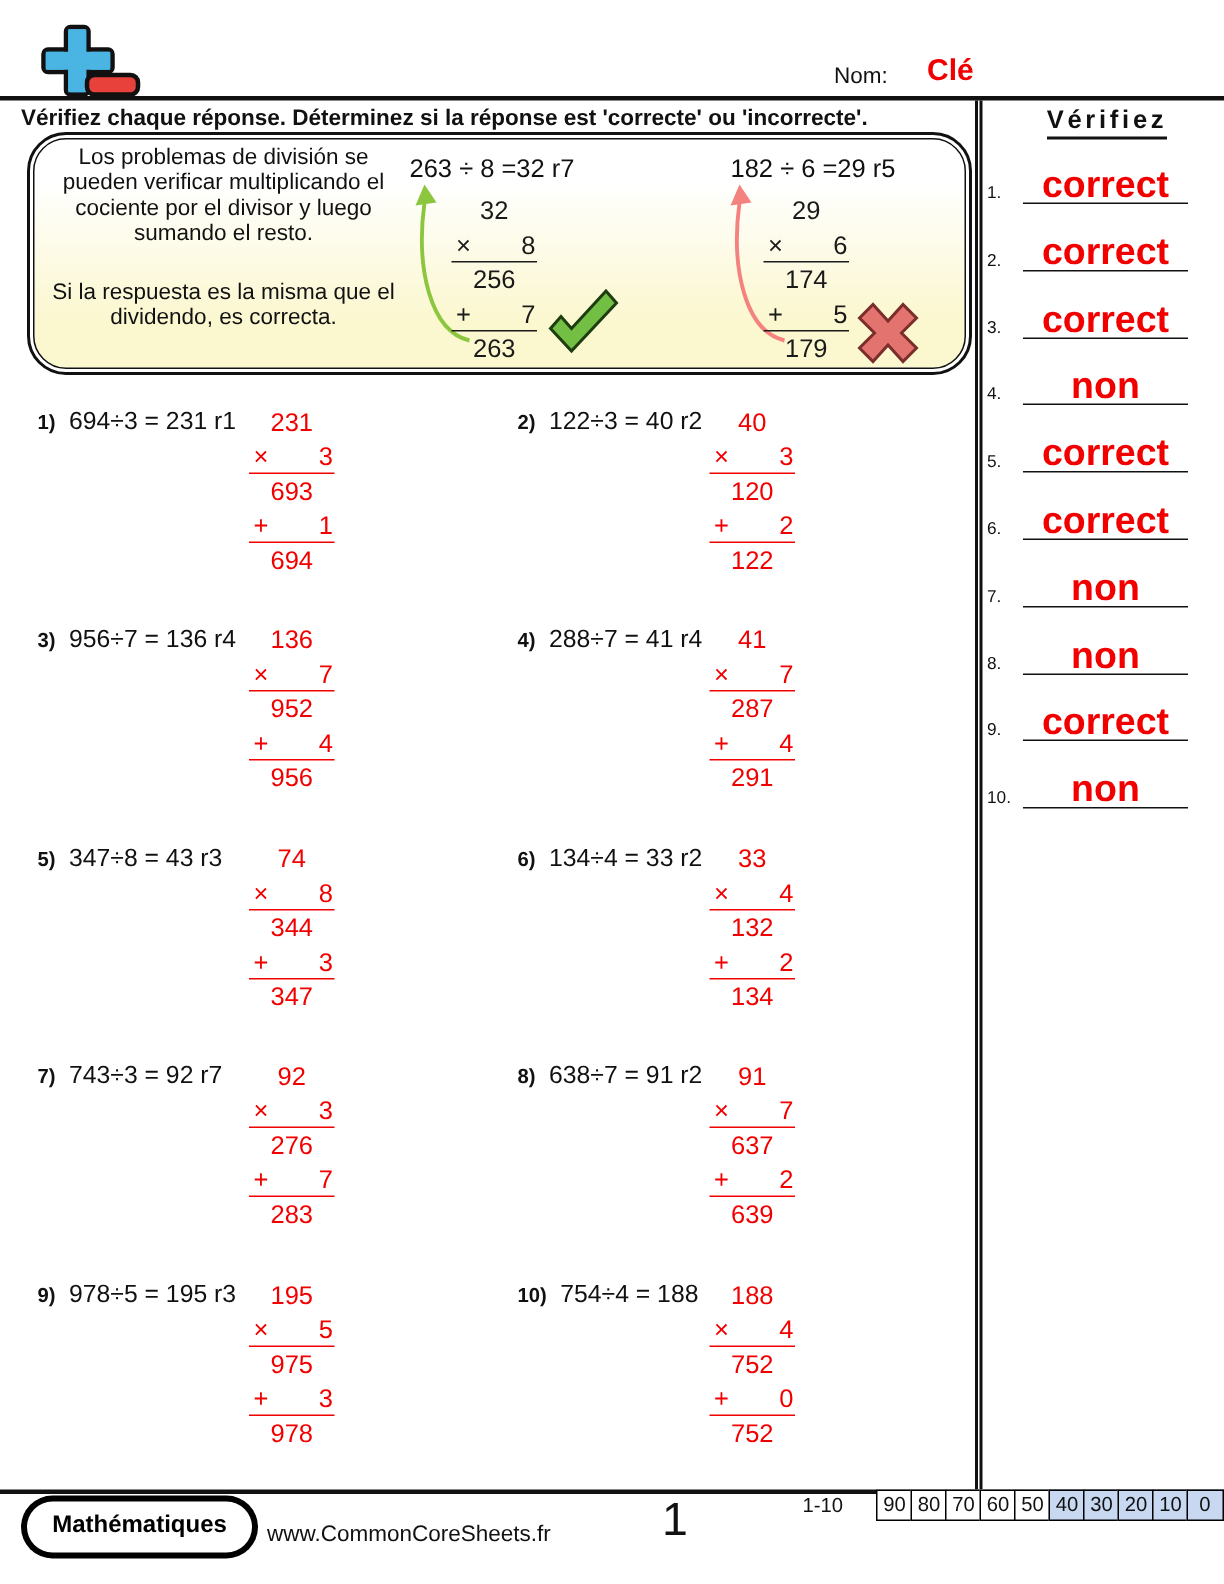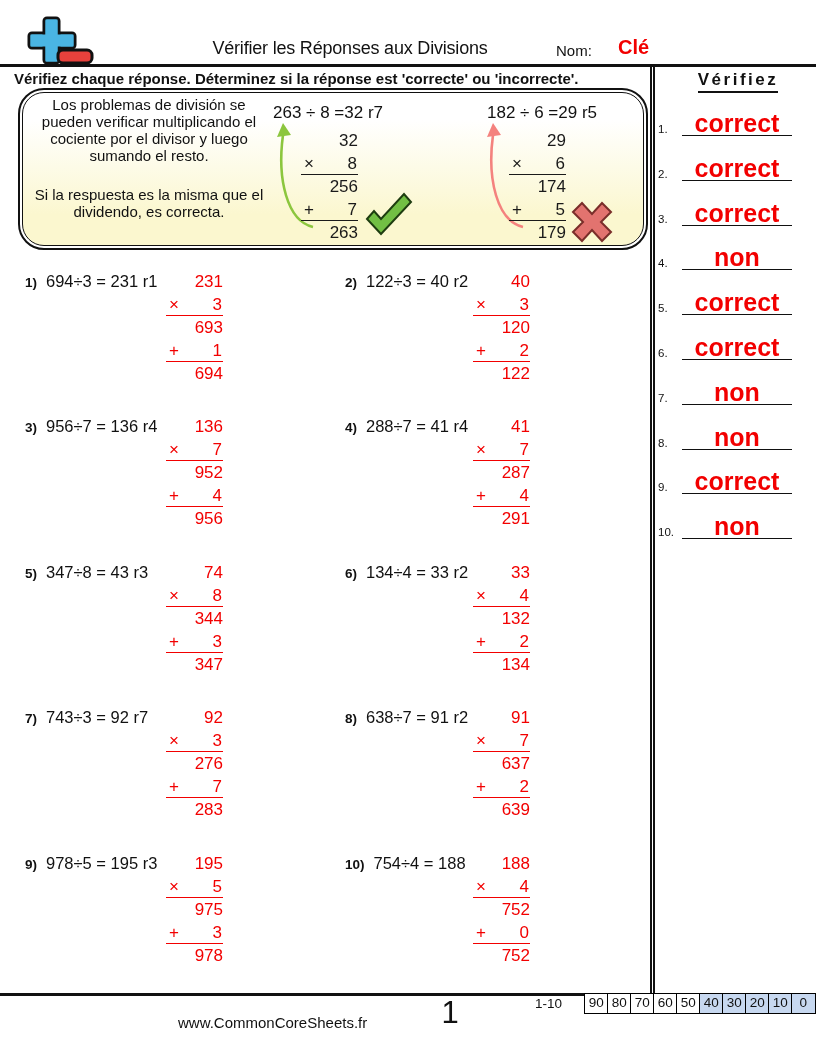--- a/index.html
+++ b/index.html
@@ -24,21 +24,21 @@
   #exbox-text { position:absolute; left:4px; top:3px; width:244px; text-align:center;
            font-size:15px; line-height:17px; }
   #exbox-text .p2 { margin-top:22px; }
   .ex-eq { position:absolute; top:10px; font-size:17px; }
   .exwork { position:absolute; top:36px; width:57px; font-size:17px; line-height:23px;
             text-align:right; color:#1a1a1a; }
   .exwork .wrow.op { border-bottom:1.8px solid #1a1a1a; }
   .arrow-svg { position:absolute; }
   .mark-svg { position:absolute; }
   
-  .wrow { height:23px; }
+  .wrow { height:23px;text-align:center; }
   .wrow.op { display:flex; justify-content:space-between; padding:0 1px 0 3px; }
   
   .problem { position:absolute; width:312px; height:134px; }
   .phead { display:flex; align-items:baseline; line-height:23px; }
   .pnum { font-weight:bold; font-size:13.5px; margin-right:9px; }
   .peq { font-size:16.5px; }
   .work { position:absolute; top:0; width:57px; color:#f20000; font-size:17px;
           line-height:23px; text-align:right; }
   .work .wrow.op { border-bottom:1.8px solid #f20000; }
   .work.c1 { left:141px; }
@@ -76,21 +76,20 @@
 
   <div id="logo">
     <svg width="82" height="54" viewBox="0 0 82 54">
       <rect x="13" y="21" width="46" height="15" rx="3" fill="#4ab5e3" stroke="#111" stroke-width="3"></rect>
       <rect x="28" y="6" width="15" height="45" rx="3" fill="#4ab5e3" stroke="#111" stroke-width="3"></rect>
       <rect x="29.5" y="7.5" width="12" height="42" fill="#4ab5e3"></rect>
       <rect x="14.5" y="22.5" width="43" height="12" fill="#4ab5e3"></rect>
       <rect x="42" y="38" width="34" height="13" rx="5" fill="#e8413c" stroke="#111" stroke-width="3"></rect>
     </svg>
   </div>
-  <div id="title">Vérifier les Réponses aux Divisions</div>
   <div id="name-label">Nom:</div>
   <div id="name-value">Clé</div>
   <div id="header-line"></div>
   <div id="instruction">Vérifiez chaque réponse. Déterminez si la réponse est 'correcte' ou 'incorrecte'.</div>
 
   <div id="exbox">
     <div id="exbox-inner">
       <div id="exbox-text">
         <div class="p1">Los problemas de división se pueden verificar multiplicando el cociente por el divisor y luego sumando el resto.</div>
         <div class="p2">Si la respuesta es la misma que el dividendo, es correcta.</div>
@@ -380,20 +379,23 @@
   <div class="ans-row" style="top:468px;">
       <span class="ans-num">9.</span>
       <span class="ans-val">correct</span>
     </div>
   <div class="ans-row" style="top:513px;">
       <span class="ans-num">10.</span>
       <span class="ans-val">non</span>
     </div>
 
   <div id="footer-line"></div>
+  <div id="badge">
+    <div id="badge-inner">Mathématiques</div>
+  </div>
   <div id="website">www.CommonCoreSheets.fr</div>
   <div id="page-number">1</div>
   <div id="score-label">1-10</div>
   <div id="score-table">
     <div class="cell">90</div>
     <div class="cell">80</div>
     <div class="cell">70</div>
     <div class="cell">60</div>
     <div class="cell">50</div>
     <div class="cell hl">40</div>

